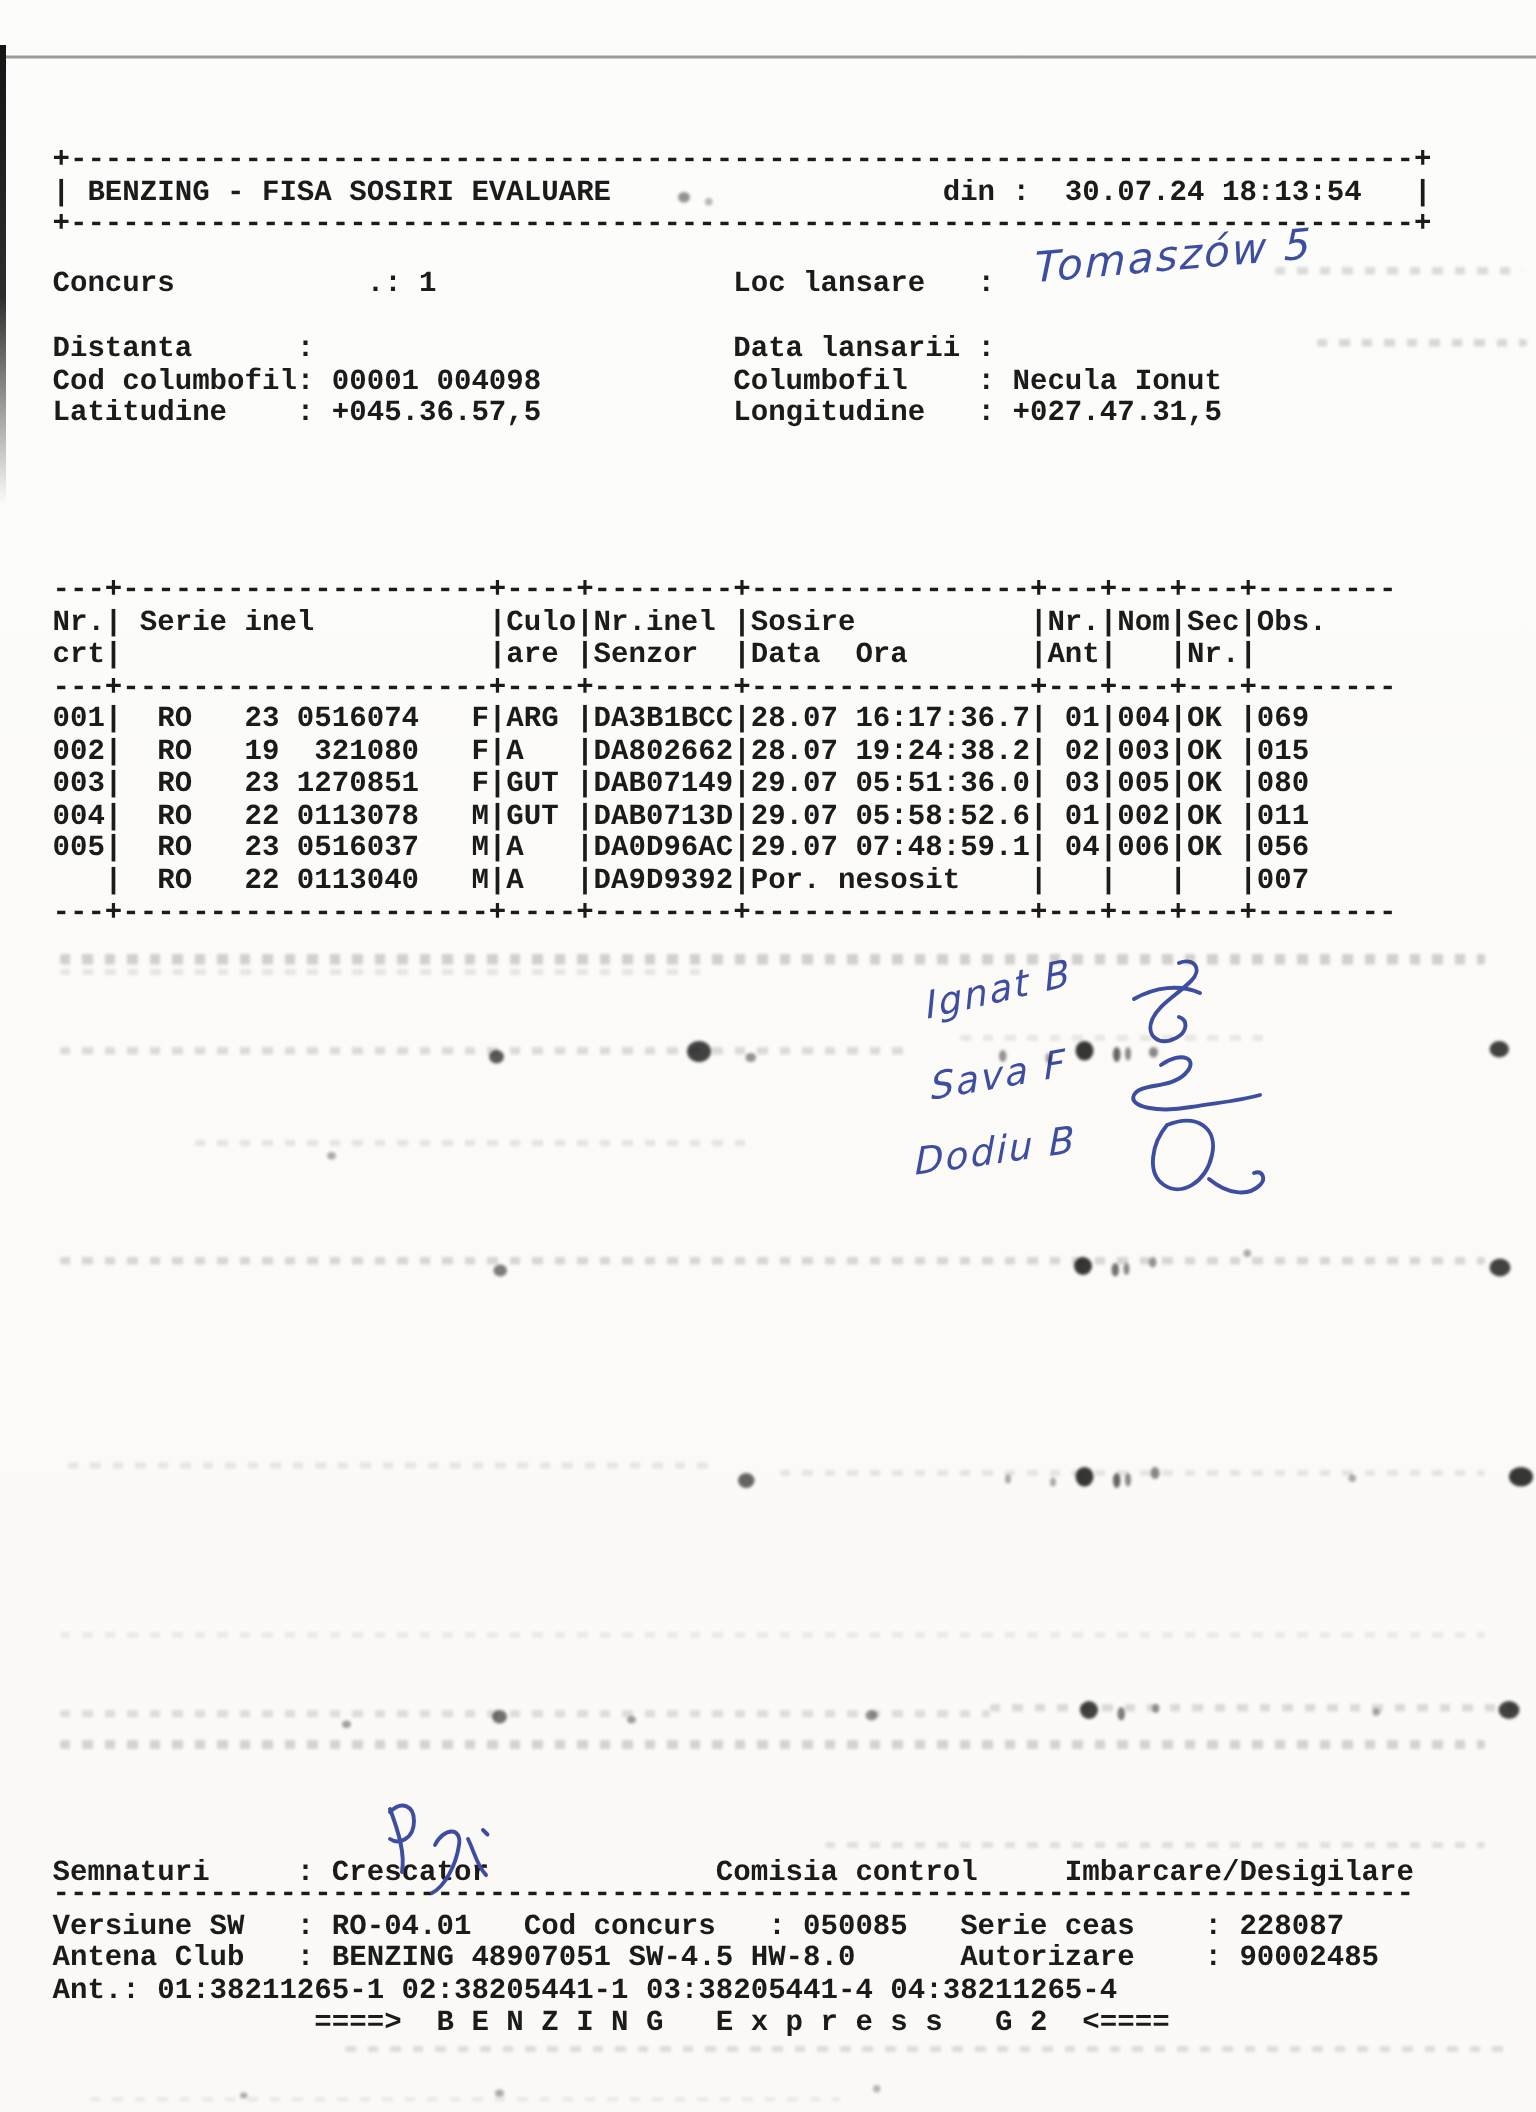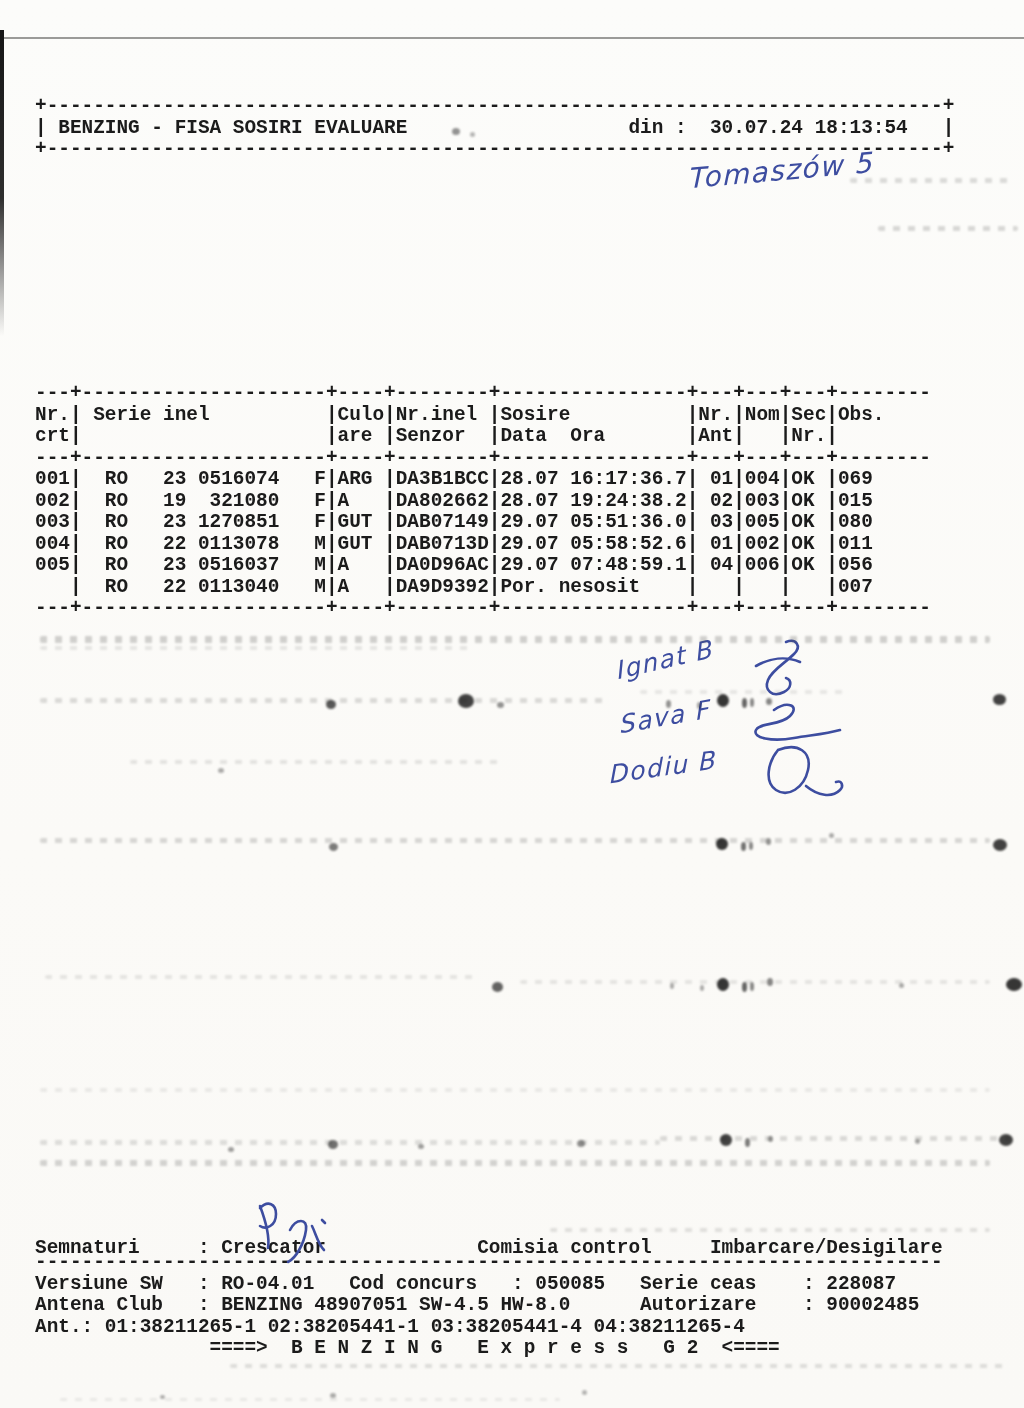--- a/index.html
+++ b/index.html
@@ -58,20 +58,25 @@
 <body>
 
 <div class="page">
 
   <div class="top-hairline"></div>
   <div class="left-bar"></div>
 
   <pre class="mono" style="top:96px">+-----------------------------------------------------------------------------+
 | BENZING - FISA SOSIRI EVALUARE                   din :  30.07.24 18:13:54   |
 +-----------------------------------------------------------------------------+</pre>
+  <pre class="mono" style="top:179px">Concurs           .: 1                 Loc lansare   :
+
+Distanta      :                        Data lansarii :
+Cod columbofil: 00001 004098           Columbofil    : Necula Ionut
+Latitudine    : +045.36.57,5           Longitudine   : +027.47.31,5</pre>
   <pre class="mono" style="top:383px">---+---------------------+----+--------+----------------+---+---+---+--------
 Nr.| Serie inel          |Culo|Nr.inel |Sosire          |Nr.|Nom|Sec|Obs.
 crt|                     |are |Senzor  |Data  Ora       |Ant|   |Nr.|
 ---+---------------------+----+--------+----------------+---+---+---+--------
 001|  RO   23 0516074   F|ARG |DA3B1BCC|28.07 16:17:36.7| 01|004|OK |069
 002|  RO   19  321080   F|A   |DA802662|28.07 19:24:38.2| 02|003|OK |015
 003|  RO   23 1270851   F|GUT |DAB07149|29.07 05:51:36.0| 03|005|OK |080
 004|  RO   22 0113078   M|GUT |DAB0713D|29.07 05:58:52.6| 01|002|OK |011
 005|  RO   23 0516037   M|A   |DA0D96AC|29.07 07:48:59.1| 04|006|OK |056
    |  RO   22 0113040   M|A   |DA9D9392|Por. nesosit    |   |   |   |007

